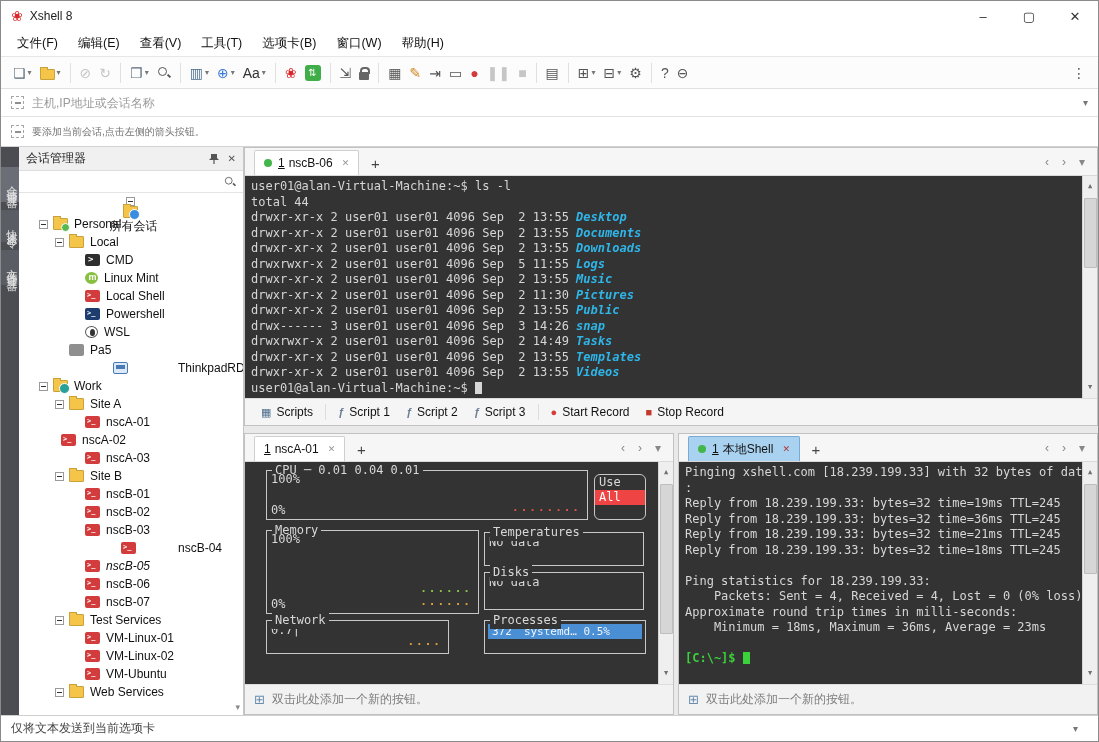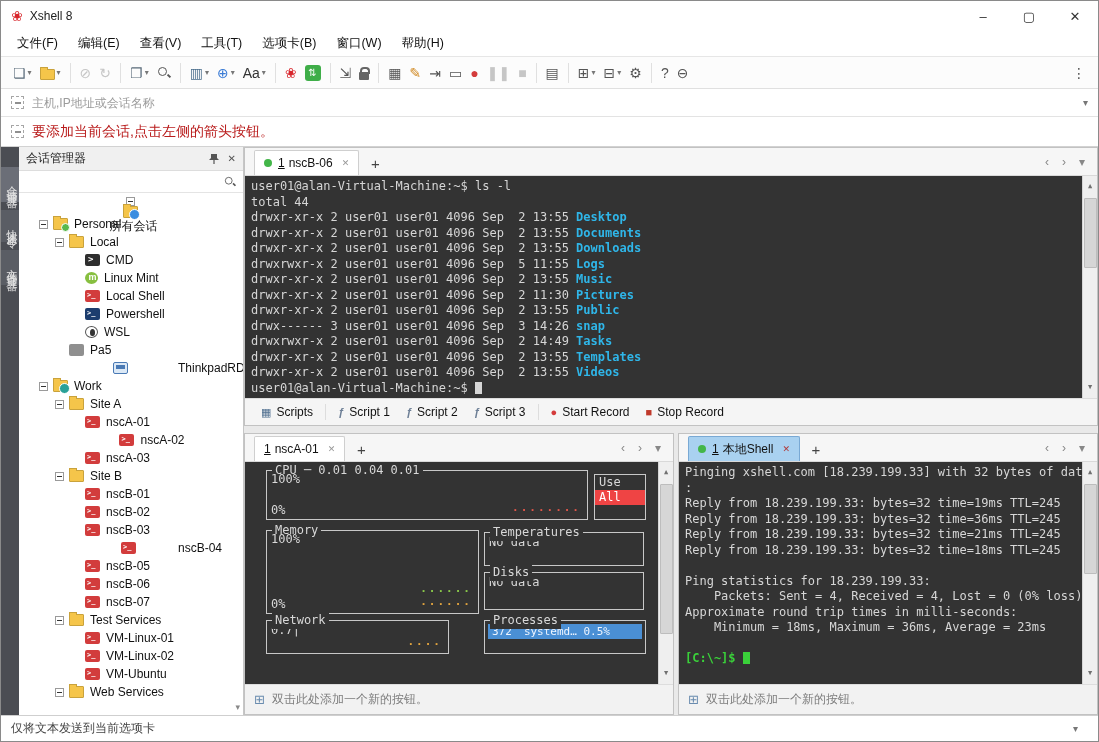--- a/index.html
+++ b/index.html
@@ -51,21 +51,21 @@
   .addressbar { height:28px; background:#fff; border-bottom:1px solid #e3e3e3; display:flex;
                 align-items:center; flex:none; }
   .dash-icon { width:13px; height:13px; border:1px dashed #a6a6a6; margin:0 8px 0 10px; flex:none; position:relative; }
   .dash-icon::before { content:""; position:absolute; left:3px; top:5px; width:6px; height:2px; background:#8f8f8f; }
   .address-input { border:none; outline:none; flex:1; font-size:12px; color:#333;
                    font-family:"Liberation Sans","DejaVu Sans",sans-serif; }
   .address-input::placeholder { color:#9b9b9b; }
   .bar-chevron { color:#777; font-size:10px; padding:0 10px; }
   .hintbar { height:30px; background:#fff; border-bottom:1px solid #d2d2d2; display:flex;
              align-items:center; flex:none; }
-  .hint-text { font-size:14px; color:#b91c1c;text-align:right; }
+  .hint-text { font-size:10px; color:#737373;text-align:right; }
 
   
   .main { flex:1; display:flex; min-height:0; }
   .strip { width:18px; background:#4b4d53; display:flex; flex-direction:column; align-items:stretch;
            padding-top:20px; gap:8px; flex:none; }
   .strip-tab { writing-mode:vertical-rl; color:#e2e2e2; font-size:11px; letter-spacing:3px;
                padding:10px 0; background:#5a5d64; text-align:center; width:100%; }
   .strip-tab.active { background:#6b6e77; }
 
   
@@ -138,21 +138,21 @@
              color:#444; font-size:15px; margin-left:5px; }
   .tab-nav { margin-left:auto; display:flex; align-items:center; gap:13px; color:#888;
              font-size:12px; height:100%; padding-right:10px; }
   .tab-nav span { line-height:1; }
 
   
   .term { flex:1; background:#333333; display:flex; min-height:0; color:#d6d6d6;
           font-family:"DejaVu Sans Mono",monospace; font-size:12px; line-height:15.5px; }
   .term-content { flex:1; padding:3px 0 16px 6px; white-space:pre; overflow:hidden; }
   .tline { height:15.5px; white-space:pre; }
-  .dir { color:#2fb6e9; font-weight:bold; }
+  .dir { color:#2fb6e9; font-weight:bold;font-style:italic; }
   .cursor { display:inline-block; width:7px; height:12px; background:#d6d6d6; vertical-align:-2px; }
   .cursor.green { background:#3ad13a; }
   .prompt-green { color:#3ad13a; font-weight:bold; }
 
   .scrollbar { width:15px; background:#efefef; border-left:1px solid #d6d6d6; display:flex;
                flex-direction:column; align-items:center; flex:none; }
   .sb-arrow { font-size:7px; color:#707070; padding:3px 0; }
   .sb-thumb { width:13px; background:#d6d6d6; border:1px solid #bdbdbd; border-radius:1px; }
   .sb-down { margin-top:auto; }
 
@@ -167,21 +167,21 @@
 
   
   .monitor-wrap { position:relative; flex:1; background:#333333; color:#d8d8d8;
                   font-family:"DejaVu Sans Mono",monospace; font-size:12px; overflow:hidden; }
   .mbox { position:absolute; border:1px solid #c8c8c8; }
   .mtitle { position:absolute; top:-8px; left:5px; background:#333; padding:0 3px; white-space:pre; }
   .mmax { position:absolute; top:1px; left:4px; } .mmin { position:absolute; bottom:1px; left:4px; }
   .spark { position:absolute; letter-spacing:2px; font-size:11px; font-weight:bold; }
   .spark-red { color:#e0564a; } .spark-green { color:#8ac94a; } .spark-orange { color:#e0a33e; }
   #cpu-box  { left:21px; top:8px;   width:322px; height:50px; }
-  #use-box  { left:349px; top:12px; width:52px;  height:46px; }
+  #use-box  { left:349px; top:12px; width:52px;  height:46px;border-radius:6px; }
   #mem-box  { left:21px; top:68px;  width:213px; height:84px; }
   #temp-box { left:239px; top:70px; width:160px; height:34px; }
   #disk-box { left:239px; top:110px; width:160px; height:38px; }
   #net-box  { left:21px; top:158px; width:183px; height:34px; }
   #proc-box { left:239px; top:158px; width:162px; height:34px; }
   .use-row { padding:0 4px; height:15px; line-height:15px; }
   .use-row.sel { background:#ef4444; color:#fff; }
   .mbody { padding:2px 4px; }
   .proc-bar { margin:3px; height:15px; background:#4a8fd4; color:#eef5ff; display:flex;
               align-items:center; padding:0 4px; font-size:11px; }
@@ -414,21 +414,21 @@
           <div class="tree-row" style="padding-left: 36px;">
             <div class="exp"></div>
             <div class="ico ico-folder"></div>
             <span class="tree-label">Site A</span>
           </div>
           <div class="tree-row" style="padding-left: 52px;">
             <div class="exp-sp"></div>
             <div class="ico ico-shell"></div>
             <span class="tree-label">nscA-01</span>
           </div>
-          <div class="tree-row" style="padding-left: 28px; justify-content: center;">
+          <div class="tree-row" style="padding-left: 28px;">
             <div class="exp-sp"></div>
             <div class="ico ico-shell"></div>
             <span class="tree-label">nscA-02</span>
           </div>
           <div class="tree-row" style="padding-left: 52px;">
             <div class="exp-sp"></div>
             <div class="ico ico-shell"></div>
             <span class="tree-label">nscA-03</span>
           </div>
           <div class="tree-row" style="padding-left: 36px;">
@@ -449,21 +449,21 @@
           <div class="tree-row" style="padding-left: 52px;">
             <div class="exp-sp"></div>
             <div class="ico ico-shell"></div>
             <span class="tree-label">nscB-03</span>
           </div>
           <div class="tree-row" style="padding-left: 52px; gap: 36px;">
             <div class="exp-sp"></div>
             <div class="ico ico-shell"></div>
             <span class="tree-label">nscB-04</span>
           </div>
-          <div class="tree-row" style="padding-left: 52px;">
+          <div class="tree-row" style="padding-left: 52px; font-style: italic;">
             <div class="exp-sp"></div>
             <div class="ico ico-shell"></div>
             <span class="tree-label">nscB-05</span>
           </div>
           <div class="tree-row" style="padding-left: 52px;">
             <div class="exp-sp"></div>
             <div class="ico ico-shell"></div>
             <span class="tree-label">nscB-06</span>
           </div>
           <div class="tree-row" style="padding-left: 52px;">

